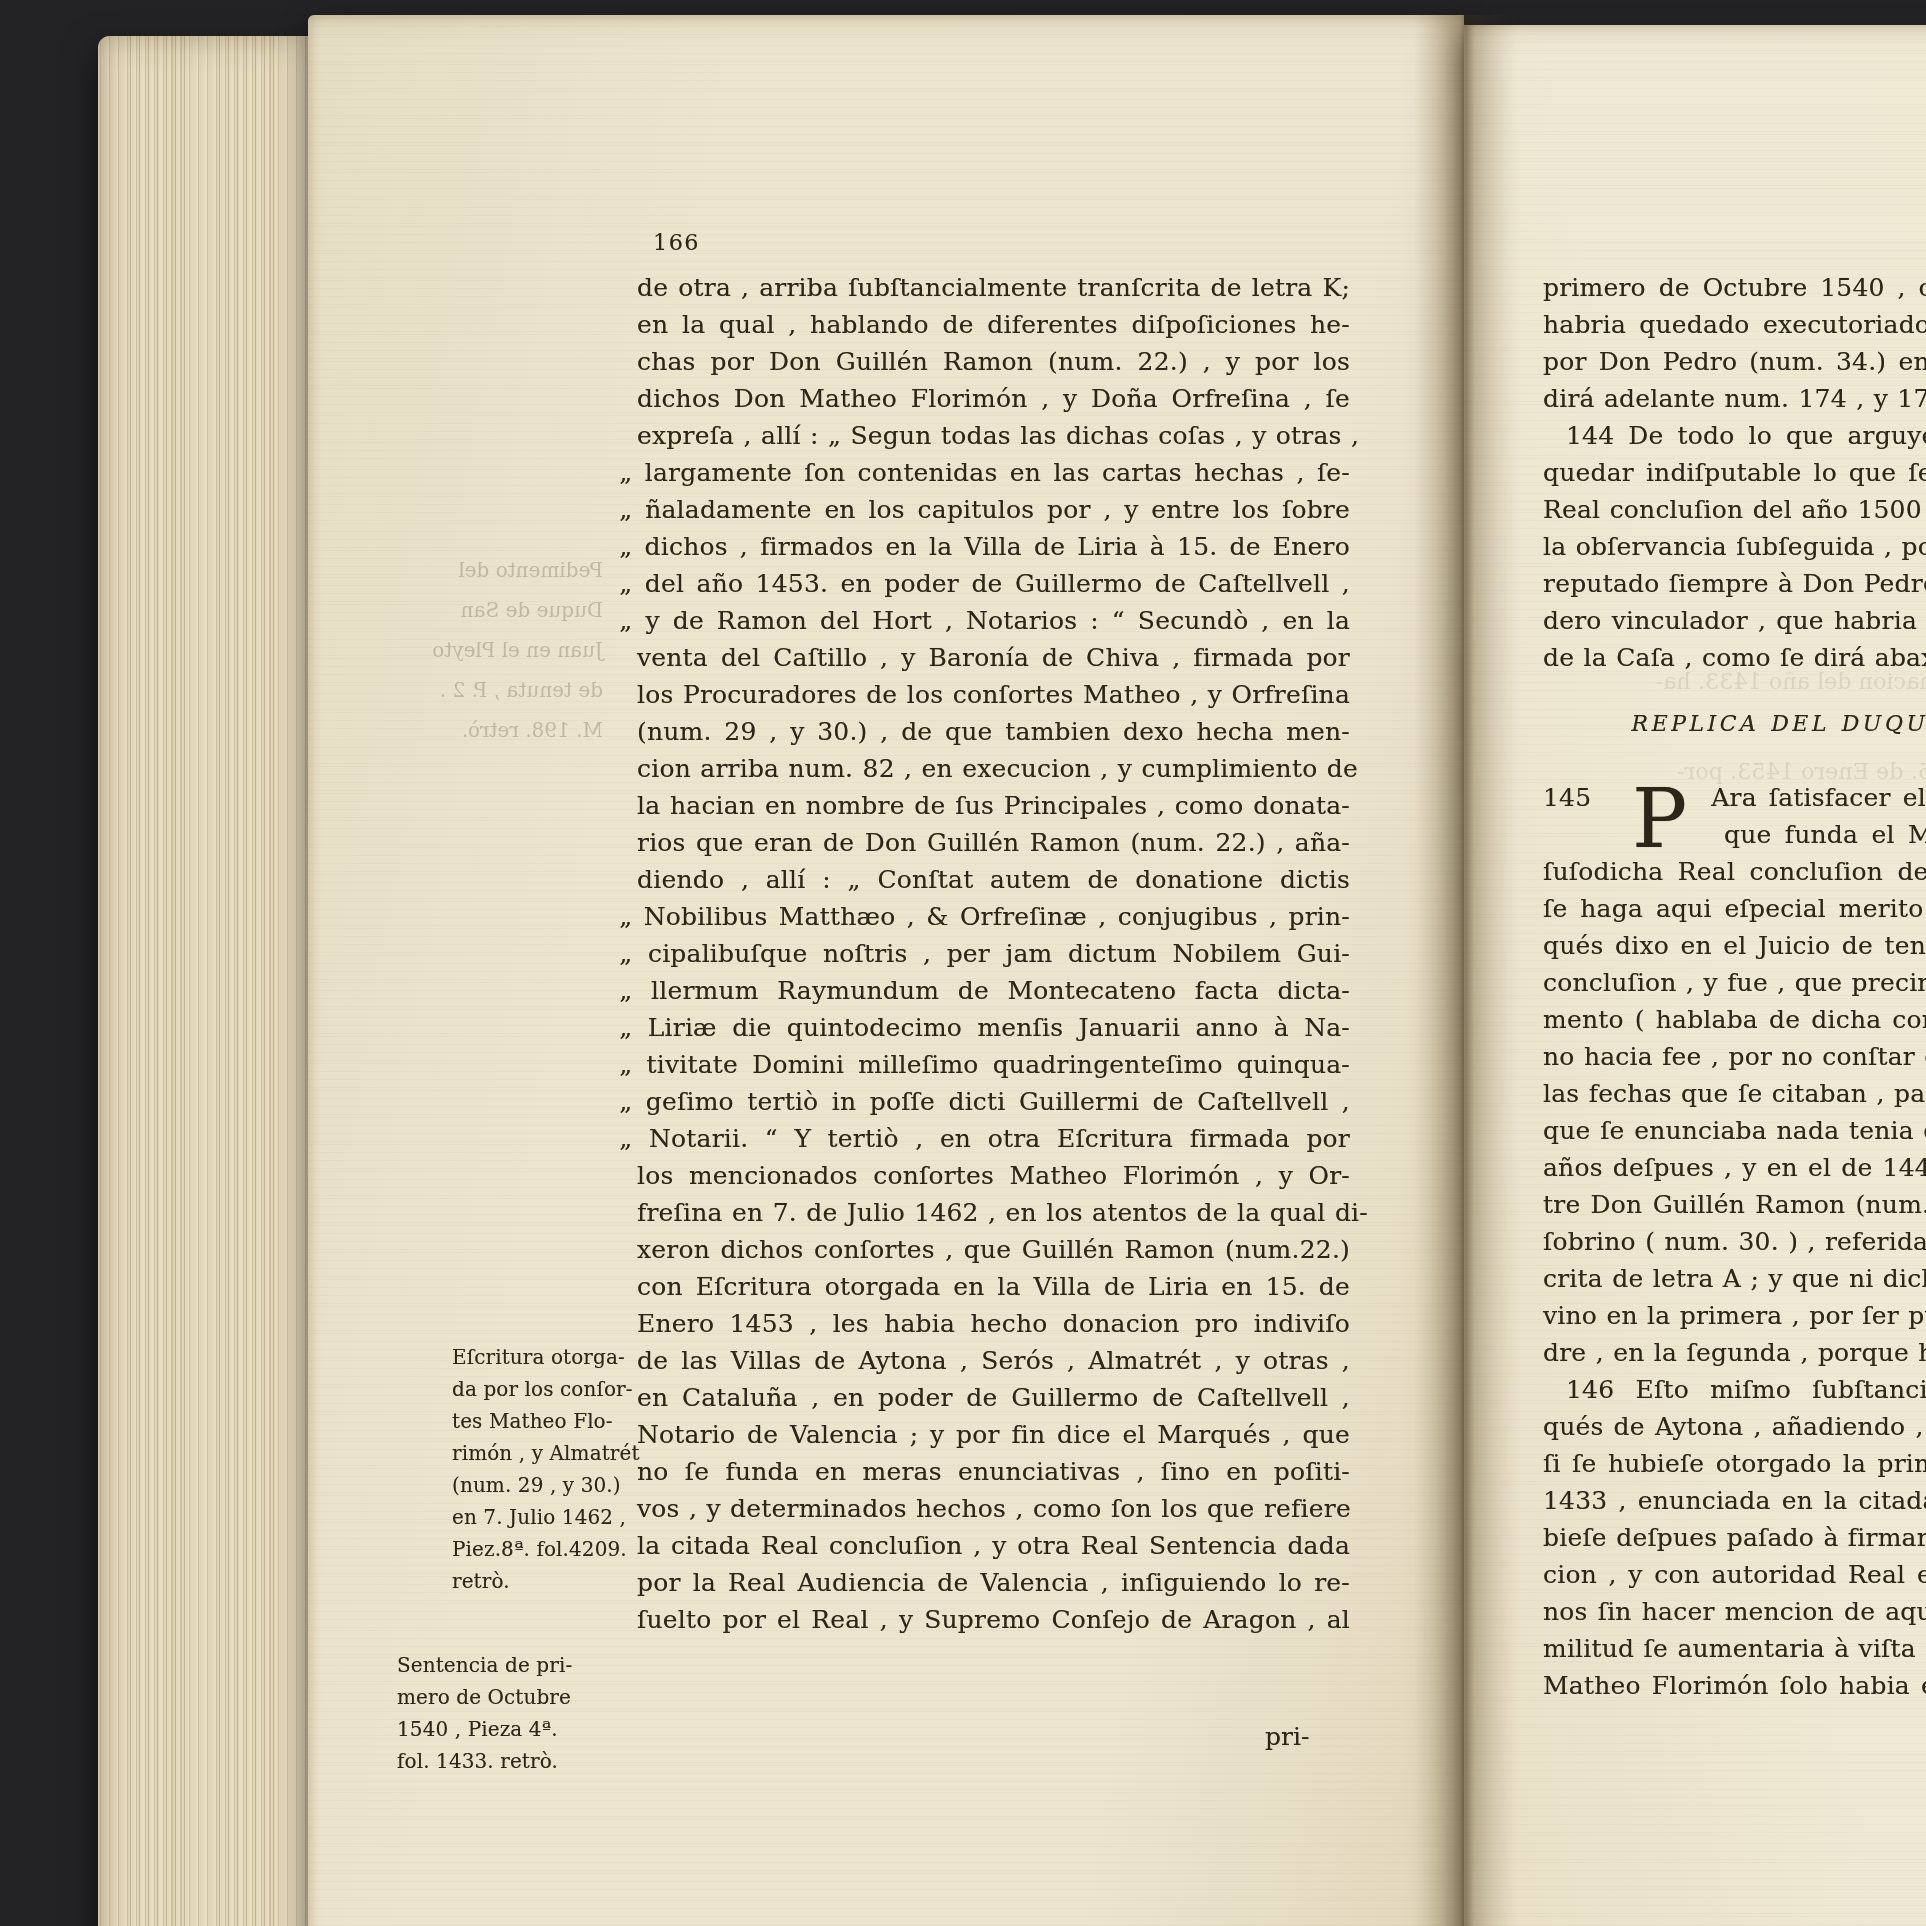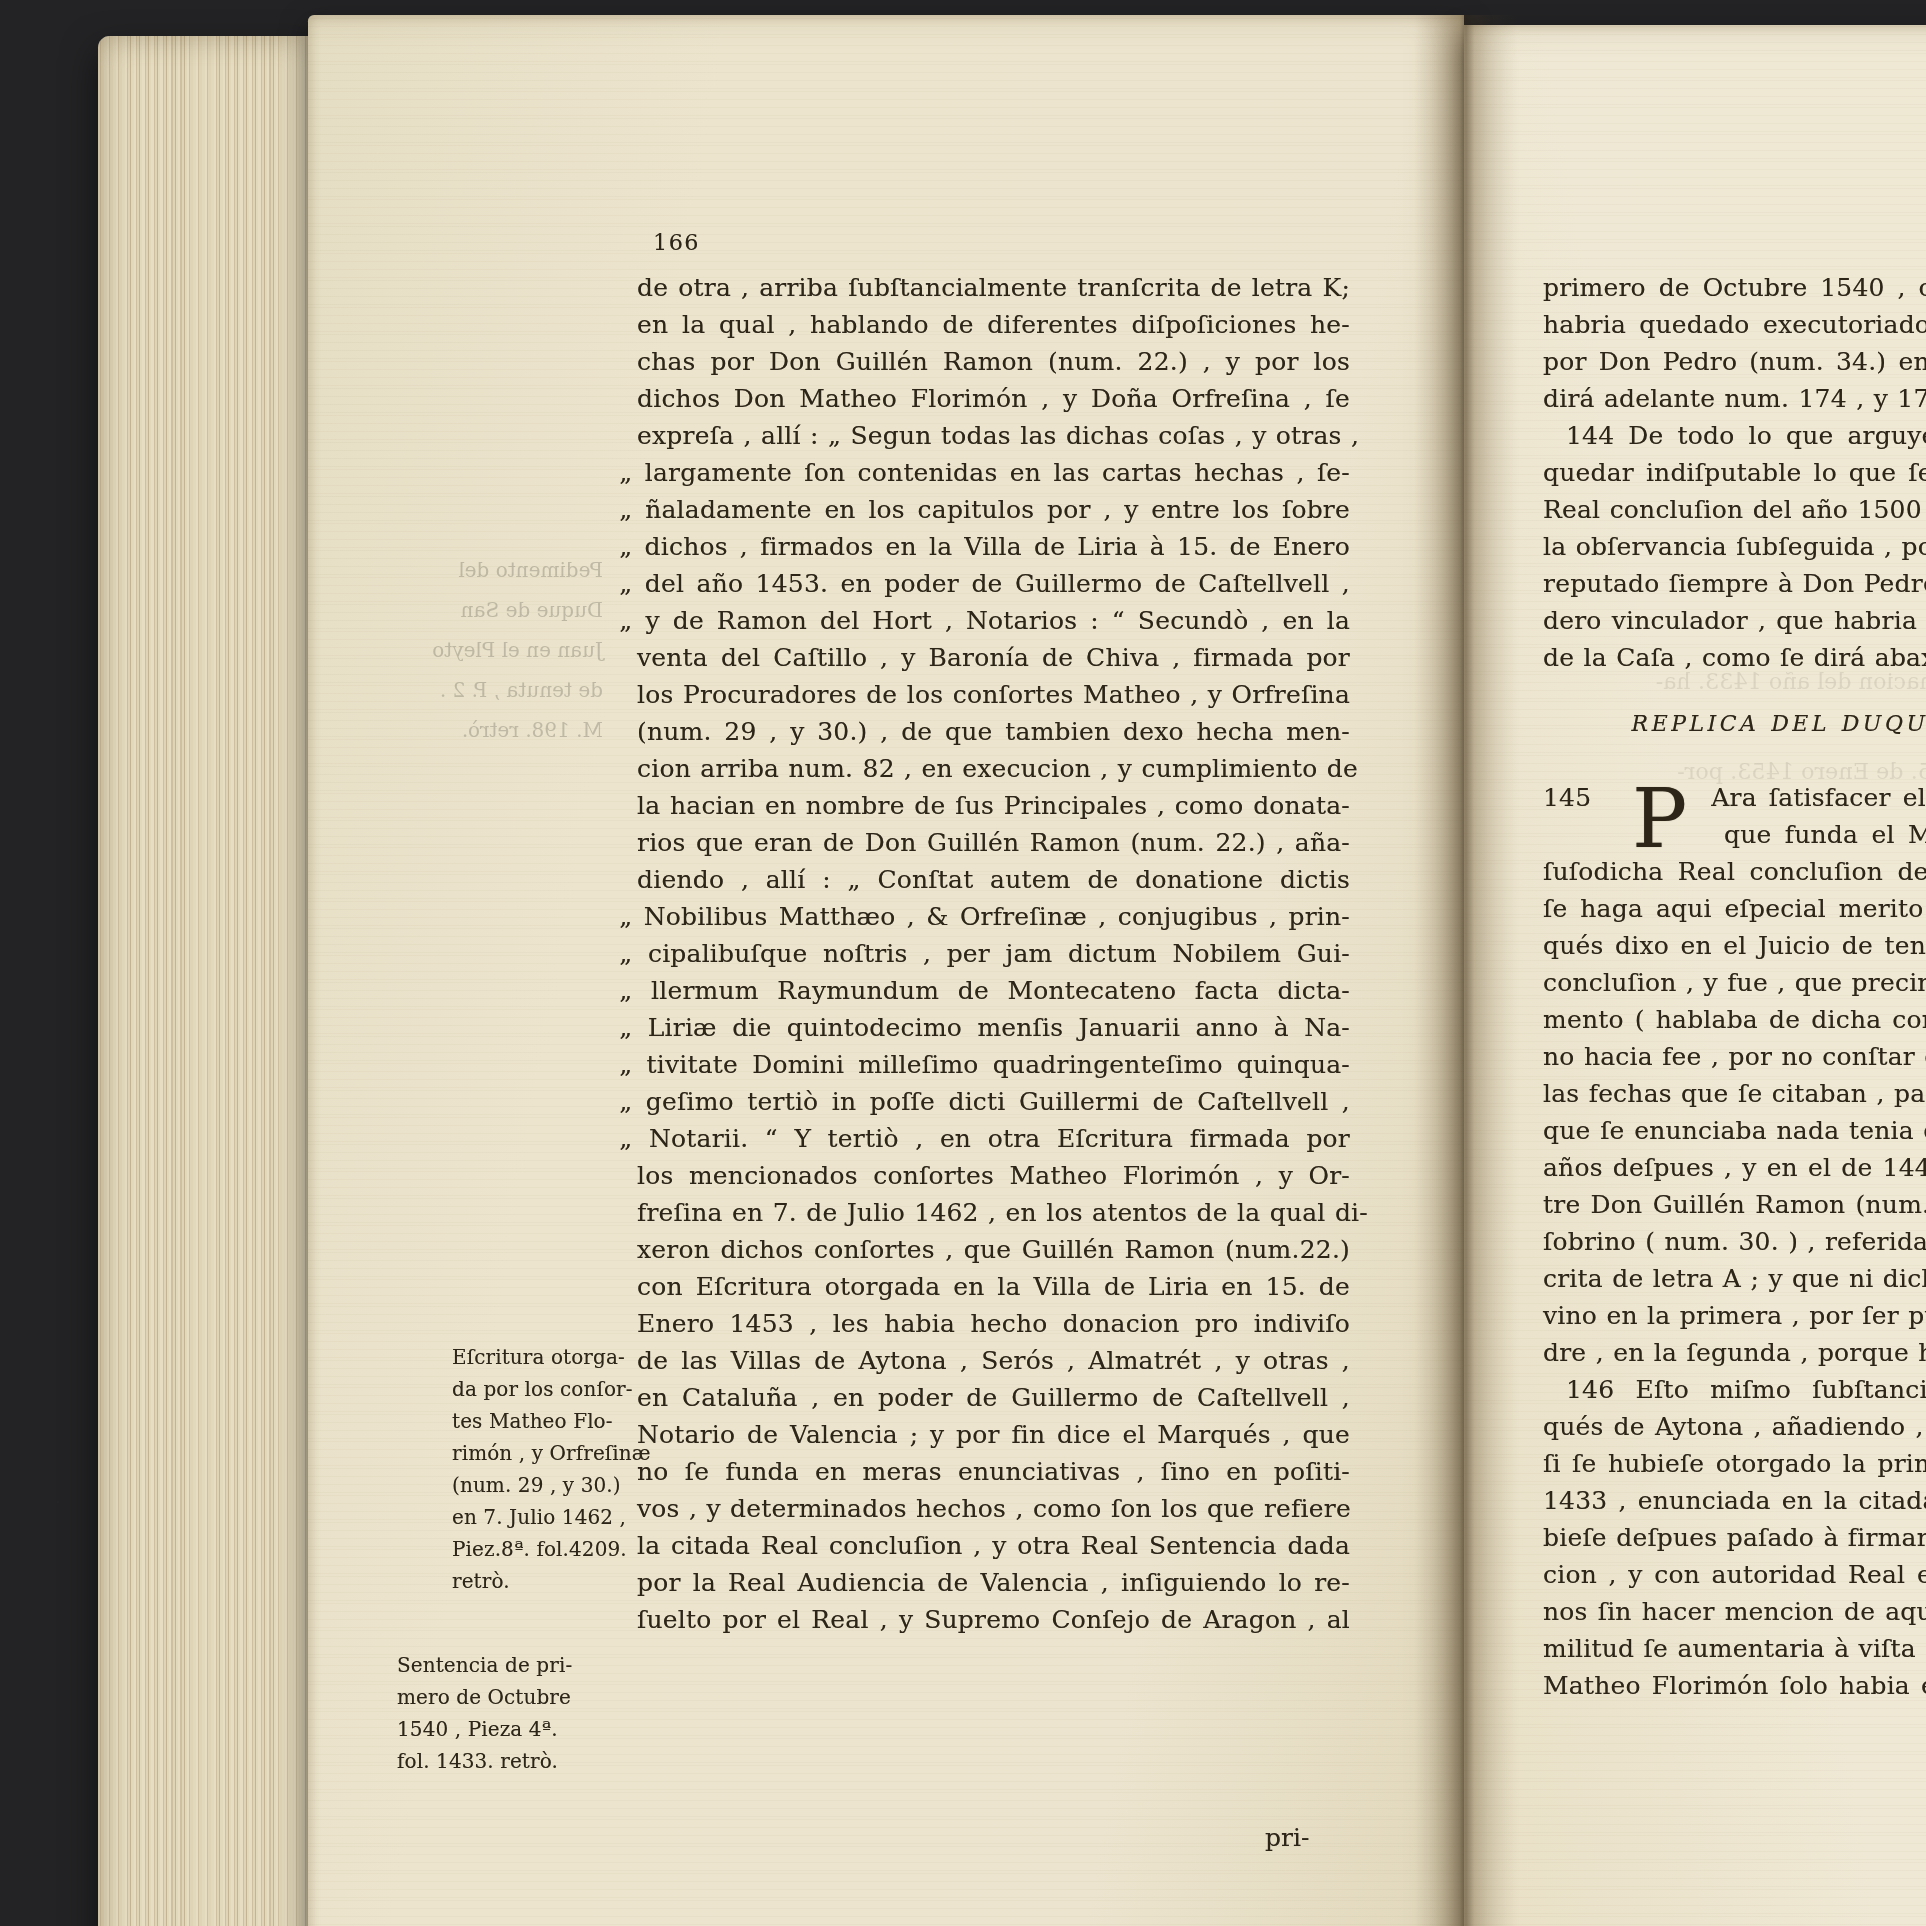--- a/index.html
+++ b/index.html
@@ -31,21 +31,21 @@
   #rtext{left:1445px;top:254px;width:715px;}
   .line{position:relative;height:37px;text-align:justify;text-align-last:justify;white-space:nowrap;}
   .line.noj{text-align-last:left;}
   .line.outd{margin-left:-17.7px;}
   .line.heading{font-style:italic;letter-spacing:3.5px;font-size:22px;text-align:center;text-align-last:center;white-space:nowrap;}
   .pre{margin-right:120px;}
   .dropcap{position:absolute;left:89px;top:-1.5px;font-size:82px;line-height:82px;text-shadow:0 0 0.8px rgba(45,37,24,.5);}
   .pagenum{position:absolute;color:#2d2518;font-size:22.3px;letter-spacing:1.5px;text-shadow:0 0 0.4px rgba(45,37,24,.45);}
   #pn166{left:555px;top:214px;}
   .catchword{position:absolute;color:#2d2518;font-size:25px;text-shadow:0 0 0.4px rgba(45,37,24,.45);}
-  #lcatch{left:1167px;top:1808px;}
+  #lcatch{left:1167px;top:1707px;}
   .note{position:absolute;font-size:20px;line-height:32px;color:#2d2518;width:231px;letter-spacing:0.1px;
       text-shadow:0 0 0.4px rgba(45,37,24,.4);}
   #noteA{left:306px;top:1326px;margin-left:48px;}
   #noteB{left:299px;top:1634px;}
   .ghost{position:absolute;color:#6e6a5c;transform:scaleX(-1);filter:blur(0.4px);}
   #ghostL{left:266px;top:535px;width:239px;font-size:20px;line-height:40px;opacity:.34;}
   #ghostR1{left:1460px;top:653px;width:715px;font-size:22.3px;opacity:.15;}
   #ghostR2{left:1460px;top:743px;width:715px;font-size:22.3px;opacity:.15;}
   .nline,.gline{white-space:nowrap;}
 </style>
@@ -148,21 +148,21 @@
         <div class="line">cion , y con autoridad Real en el año 1443 , à lo me-</div>
         <div class="line">nos ſin hacer mencion de aquella : Que dicha inveroſi-</div>
         <div class="line">militud ſe aumentaria à viſta de la circunſtancia de que</div>
         <div class="line">Matheo Florimón ſolo habia excedido de un año la in-</div>
       </div>
 
     <div class="note" id="noteA">
         <div class="nline">Eſcritura otorga-</div>
         <div class="nline">da por los conſor-</div>
         <div class="nline">tes Matheo Flo-</div>
-        <div class="nline">rimón , y Orfreſinæ</div>
+        <div class="nline">rimón , y Almatrét</div>
         <div class="nline">(num. 29 , y 30.)</div>
         <div class="nline">en 7. Julio 1462 ,</div>
         <div class="nline">Piez.8ª. fol.4209.</div>
         <div class="nline">retrò.</div>
       </div>
     <div class="note" id="noteB">
         <div class="nline">Sentencia de pri-</div>
         <div class="nline">mero de Octubre</div>
         <div class="nline">1540 , Pieza 4ª.</div>
         <div class="nline">fol. 1433. retrò.</div>

